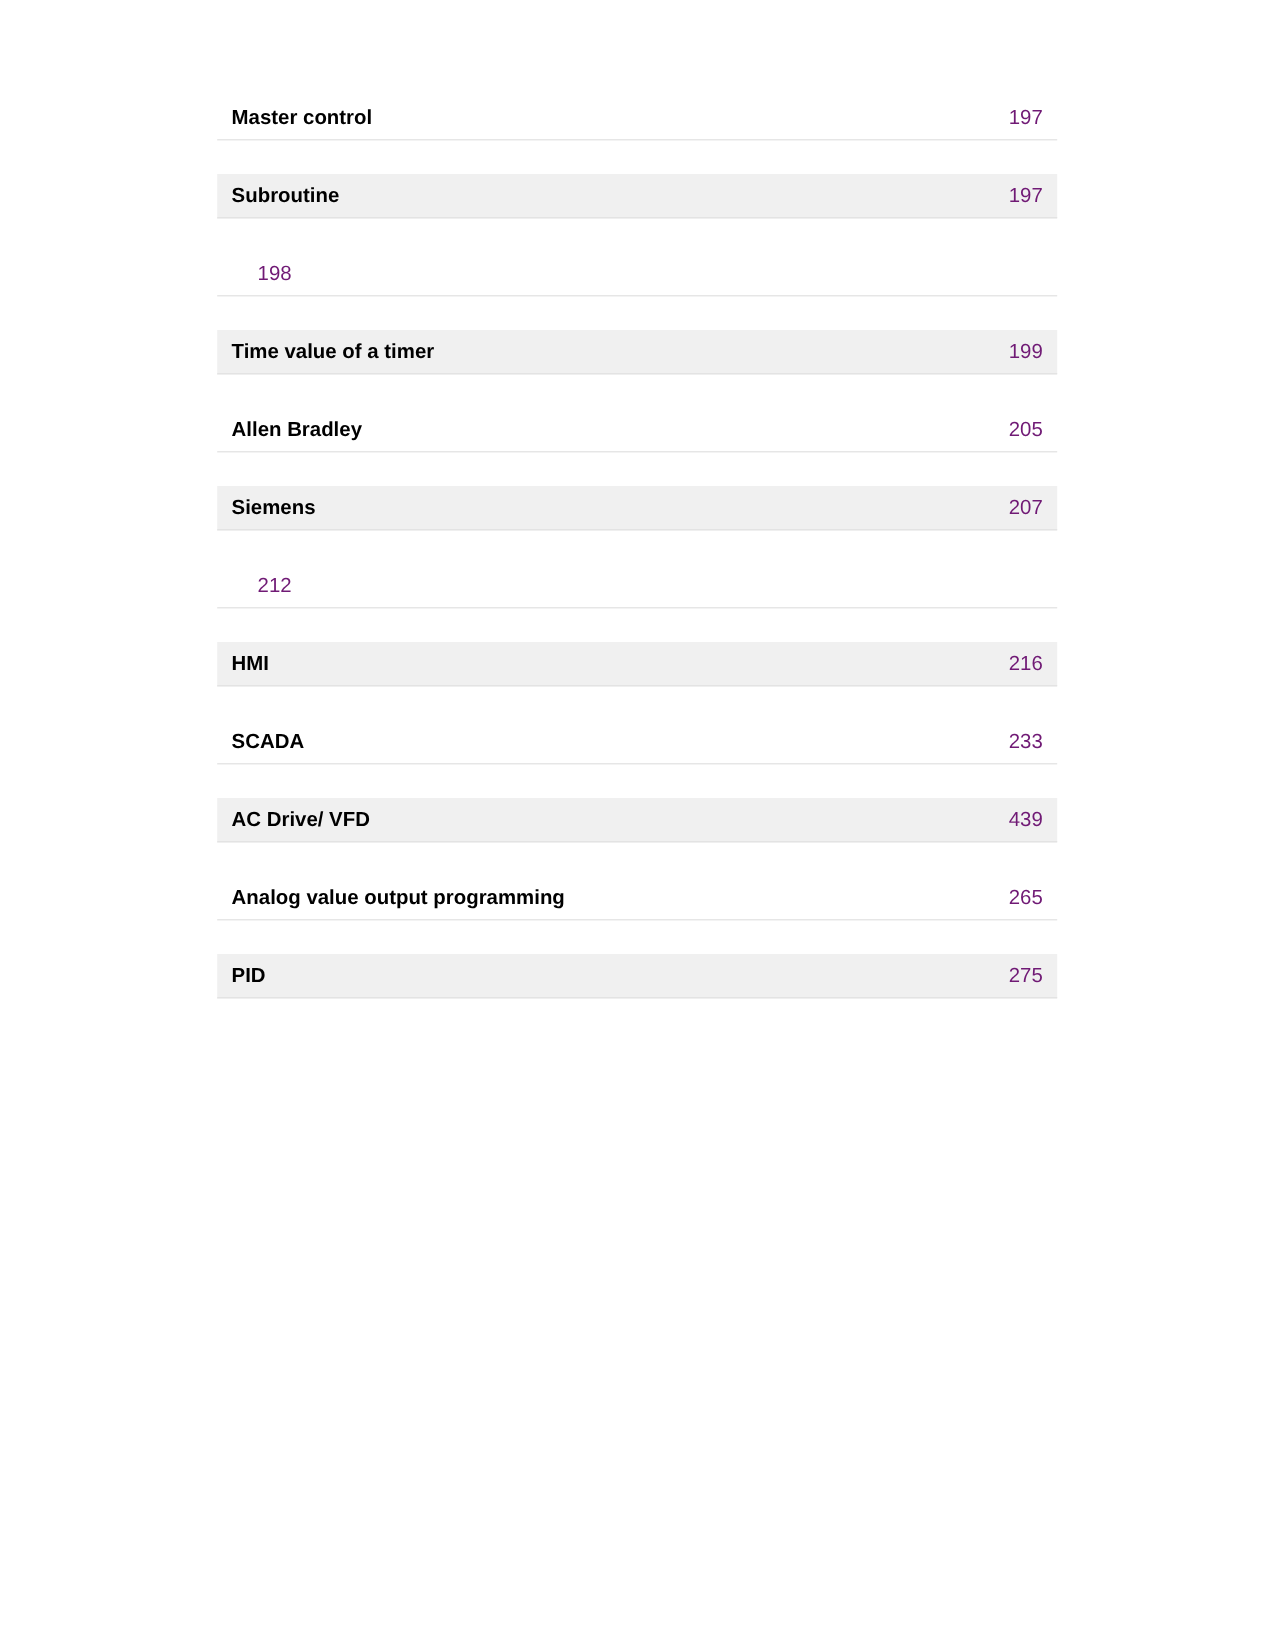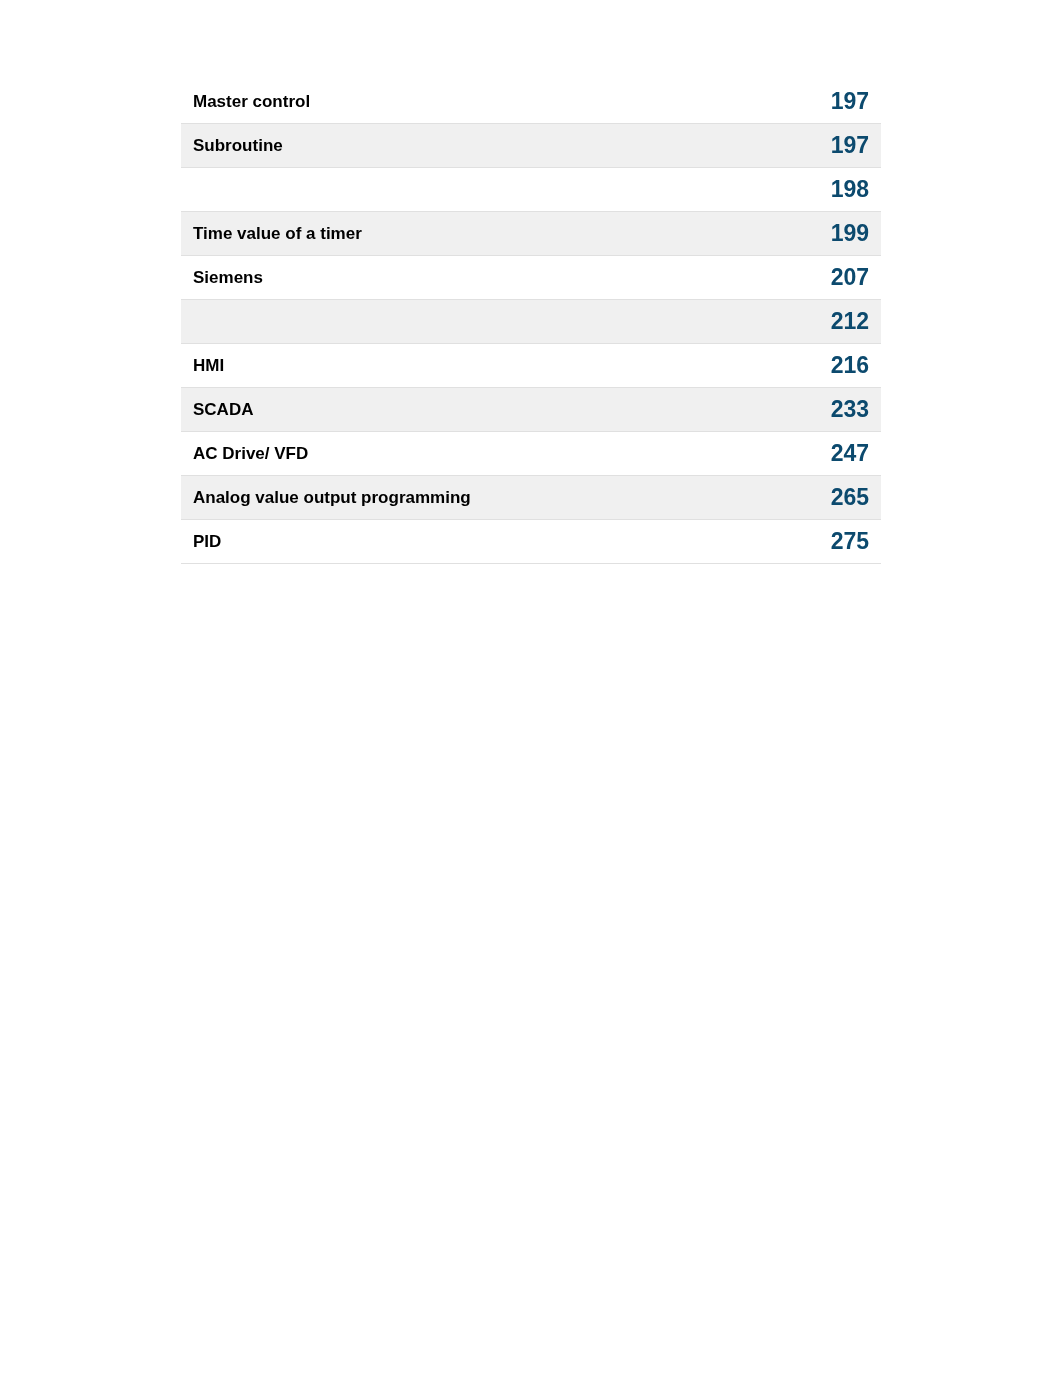--- a/index.html
+++ b/index.html
@@ -21,45 +21,46 @@
       padding: 0;
     }
 
     .toc-table {
       width: 100%;
       border-collapse: collapse;
     }
 
     .toc-row {
       display: flex;
-      justify-content: flex-end;
+      justify-content: flex-start;
       align-items: center;
       padding: 8px 12px;
       border-bottom: 1px solid #e0e0e0;
+      margin-top: 28px;
     }
 
     .toc-row:nth-child(even) {
       background-color: #f0f0f0;
     }
 
     .toc-row:nth-child(odd) {
       background-color: #ffffff;
     }
 
     .toc-title {
       font-size: 17px;
       font-weight: bold;
       color: #000000;
       flex: 1;
     }
 
     .toc-page {
-      font-size: 23px;
-      font-weight: bold;
-      color: #0c4a6e;
+      font-size: 17px;
+      font-weight: normal;
+      color: #701a75;
       text-align: right;
       min-width: 50px;
     }
   </style>
 </head>
 <body>
 
 <div class="toc-container">
   <div class="toc-table" id="toc-rows">
   <div class="toc-row">
@@ -71,37 +72,41 @@
         <span class="toc-page">197</span>
       </div>
       <div class="toc-row">
         <span class="toc-page">198</span>
       </div>
       <div class="toc-row">
         <span class="toc-title">Time value of a timer</span>
         <span class="toc-page">199</span>
       </div>
       <div class="toc-row">
+        <span class="toc-title">Allen Bradley</span>
+        <span class="toc-page">205</span>
+      </div>
+      <div class="toc-row">
         <span class="toc-title">Siemens</span>
         <span class="toc-page">207</span>
       </div>
       <div class="toc-row">
         <span class="toc-page">212</span>
       </div>
       <div class="toc-row">
         <span class="toc-title">HMI</span>
         <span class="toc-page">216</span>
       </div>
       <div class="toc-row">
         <span class="toc-title">SCADA</span>
         <span class="toc-page">233</span>
       </div>
       <div class="toc-row">
         <span class="toc-title">AC Drive/ VFD</span>
-        <span class="toc-page">247</span>
+        <span class="toc-page">439</span>
       </div>
       <div class="toc-row">
         <span class="toc-title">Analog value output programming</span>
         <span class="toc-page">265</span>
       </div>
       <div class="toc-row">
         <span class="toc-title">PID</span>
         <span class="toc-page">275</span>
       </div>
     </div>

